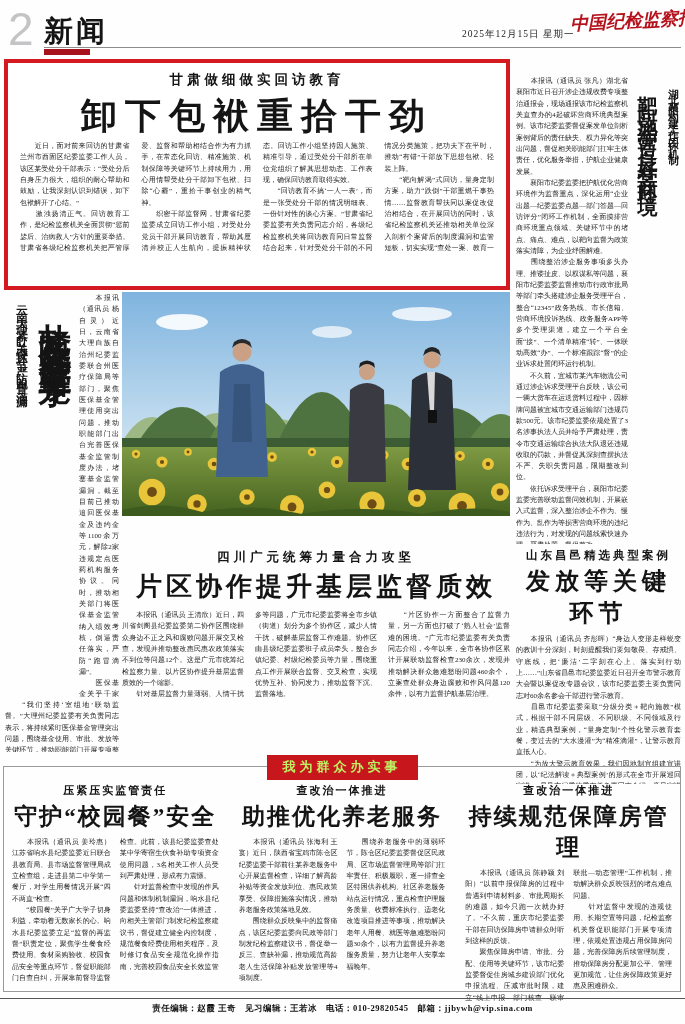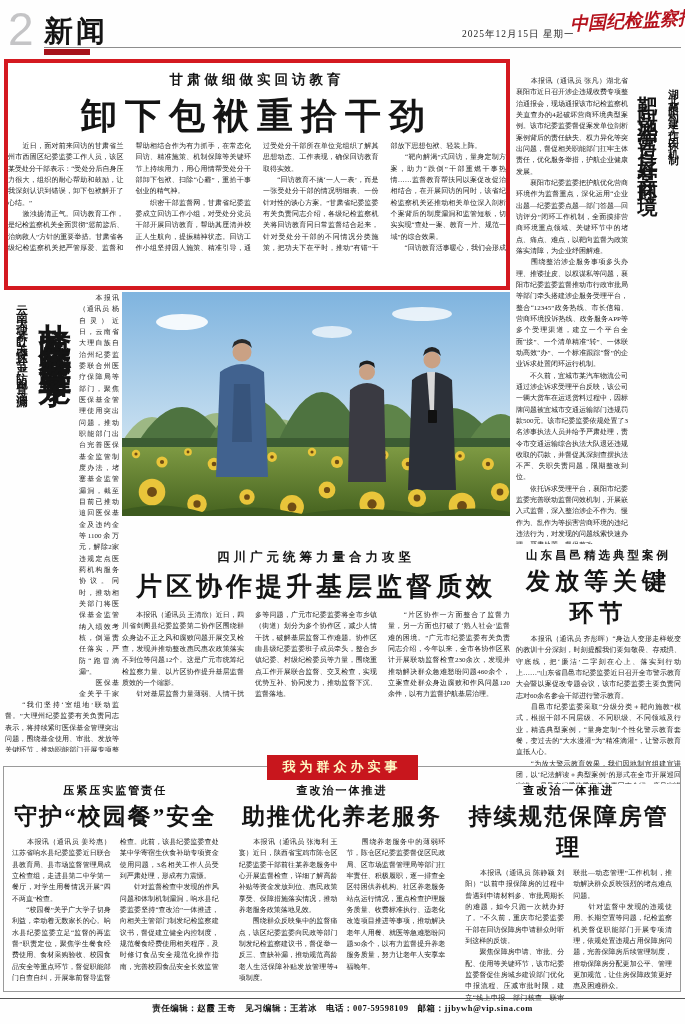--- a/index.html
+++ b/index.html
@@ -14,21 +14,21 @@
   .date-text{position:absolute;left:462px;top:28px;font-size:9.5px;letter-spacing:1px;color:#222;}
   .masthead{position:absolute;left:570px;top:12px;width:112px;color:#b5121d;font-size:18px;line-height:1;
             font-weight:900;font-style:italic;letter-spacing:0;transform:rotate(-3deg);white-space:nowrap;}
   
   .kicker{text-align:center;font-weight:700;font-family:"Liberation Sans","DejaVu Sans",sans-serif;}
   .headline{text-align:center;font-weight:900;}
   .body-text{font-size:7px;line-height:1.62;text-align:justify;white-space:pre-line;overflow:hidden;color:#1c1c1c;}
   .vert{writing-mode:vertical-rl;}
   
   .main-box{position:absolute;left:4px;top:59px;width:506px;height:231px;border:4px solid #d41920;
-            box-sizing:border-box;padding:7px 0 6px;background:#fff;}
+            box-sizing:border-box;padding:7px 12px 6px;background:#fff;}
   .main-box .kicker{font-size:13.5px;letter-spacing:4px;margin-top:1px;}
   .main-box .headline{font-size:36px;letter-spacing:8px;margin-top:3px;}
   .main-box .byline{text-align:center;font-size:8px;margin:5px 0 6px;color:#333;}
   .main-box .body-text{column-count:4;column-gap:12px;height:118px;}
   
   .left-art{position:absolute;left:5px;top:293px;width:114px;height:459px;}
   .left-art .row{display:flex;height:404px;}
   .la-kicker{writing-mode:vertical-rl;font-size:11.5px;letter-spacing:6px;font-weight:600;width:24px;
              font-family:"Liberation Sans","DejaVu Sans",sans-serif;padding-top:4px;}
   .la-title{writing-mode:vertical-rl;font-size:33px;font-weight:900;letter-spacing:6px;width:48px;padding-top:4px;}
@@ -53,21 +53,21 @@
   .rt-kicker{writing-mode:vertical-rl;font-size:10.5px;font-weight:600;letter-spacing:6px;width:19px;
              padding-top:20px;font-family:"Liberation Sans","DejaVu Sans",sans-serif;}
   .rb-art{height:206px;}
   .rb-art .kicker{font-size:11.5px;letter-spacing:3px;margin-top:4px;}
   .rb-art .headline{font-size:24px;letter-spacing:5px;margin:2px 0 5px;}
   .rb-art .body-text{height:150px;}
   
   .bottom-box{position:absolute;left:3px;top:766px;width:678px;height:226px;border:1px solid #9a9a9a;
               box-sizing:border-box;}
   .banner-wrap{position:absolute;left:0;right:0;top:-12px;text-align:center;}
-  .banner{display:inline-block;background:#c8161d;color:#fef9c3;font-size:13px;font-weight:700;
+  .banner{display:inline-block;background:#c8161d;color:#bef264;font-size:13px;font-weight:700;
           letter-spacing:4px;padding:3px 16px 4px;font-family:"Liberation Sans","DejaVu Sans",sans-serif;}
   .bottom-grid{display:flex;gap:20px;padding:16px 8px 0;}
   .b-art{width:214px;}
   .b-art .kicker{font-size:11px;letter-spacing:2px;}
   .b-art .headline{font-size:23px;letter-spacing:2px;margin:3px 0 5px;}
   .b-art .body-text{column-count:2;column-gap:9px;height:155px;}
   
   .footer-rule{position:absolute;left:0;top:998px;width:685px;border-top:1px solid #555;}
   .footer-text{position:absolute;left:0;top:1003px;width:685px;text-align:center;font-size:8.5px;
                font-weight:700;letter-spacing:0.5px;color:#111;}
@@ -233,15 +233,15 @@
         <div class="kicker">查改治一体推进</div>
         <div class="headline">持续规范保障房管理</div>
         <div class="body-text">　　本报讯（通讯员 陈静颖 刘阳）“以前申报保障房的过程中曾遇到申请材料多、审批周期长的难题，如今只跑一次就办好了。”不久前，重庆市纪委监委干部在回访保障房申请群众时听到这样的反馈。
 　　聚焦保障房申请、审批、分配、使用等关键环节，该市纪委监委督促住房城乡建设部门优化申报流程、压减审批时限，建立“线上申报—部门核查—联审联批—动态管理”工作机制，推动解决群众反映强烈的堵点难点问题。
 　　针对监督中发现的违规使用、长期空置等问题，纪检监察机关督促职能部门开展专项清理，依规处置违规占用保障房问题，完善保障房后续管理制度，推动保障房分配更加公平、管理更加规范，让住房保障政策更好惠及困难群众。</div>
       </div>
     </div>
   </div>
 
   <div class="footer-rule"></div>
-  <div class="footer-text">责任编辑：赵霞 王奇　见习编辑：王若冰　电话：007-59598109　邮箱：jjbywh@vip.sina.com</div>
+  <div class="footer-text">责任编辑：赵霞 王奇　见习编辑：王若冰　电话：010-29820545　邮箱：jjbywh@vip.sina.com</div>
 
 </div>
 
 </body></html>

